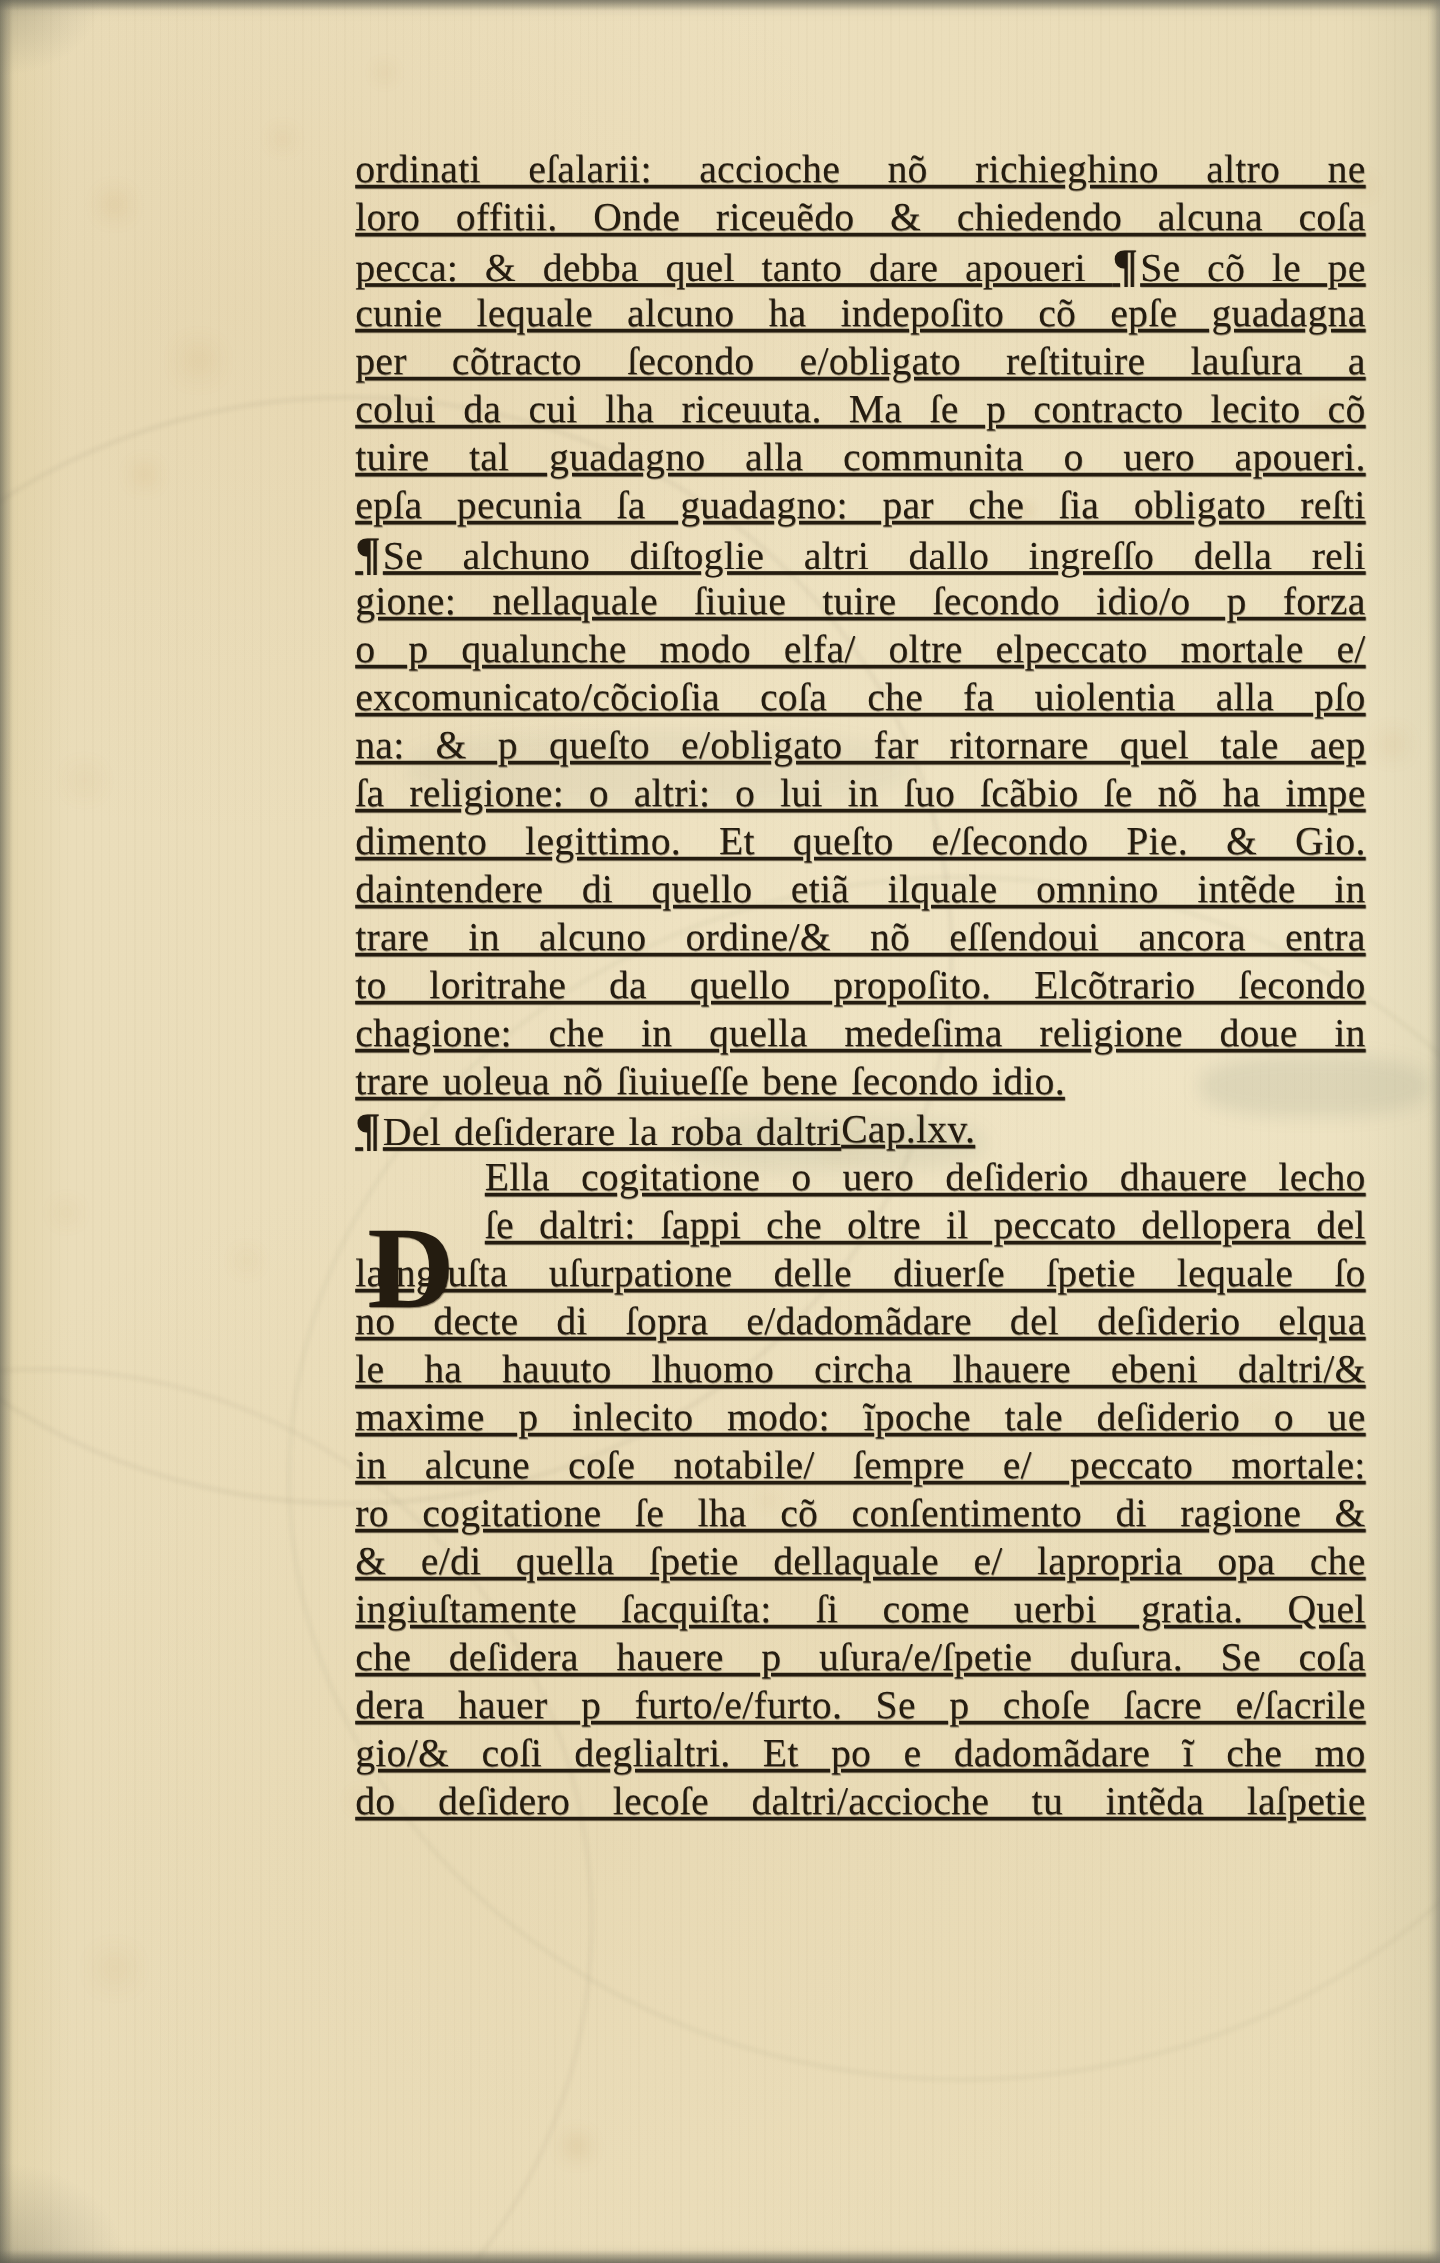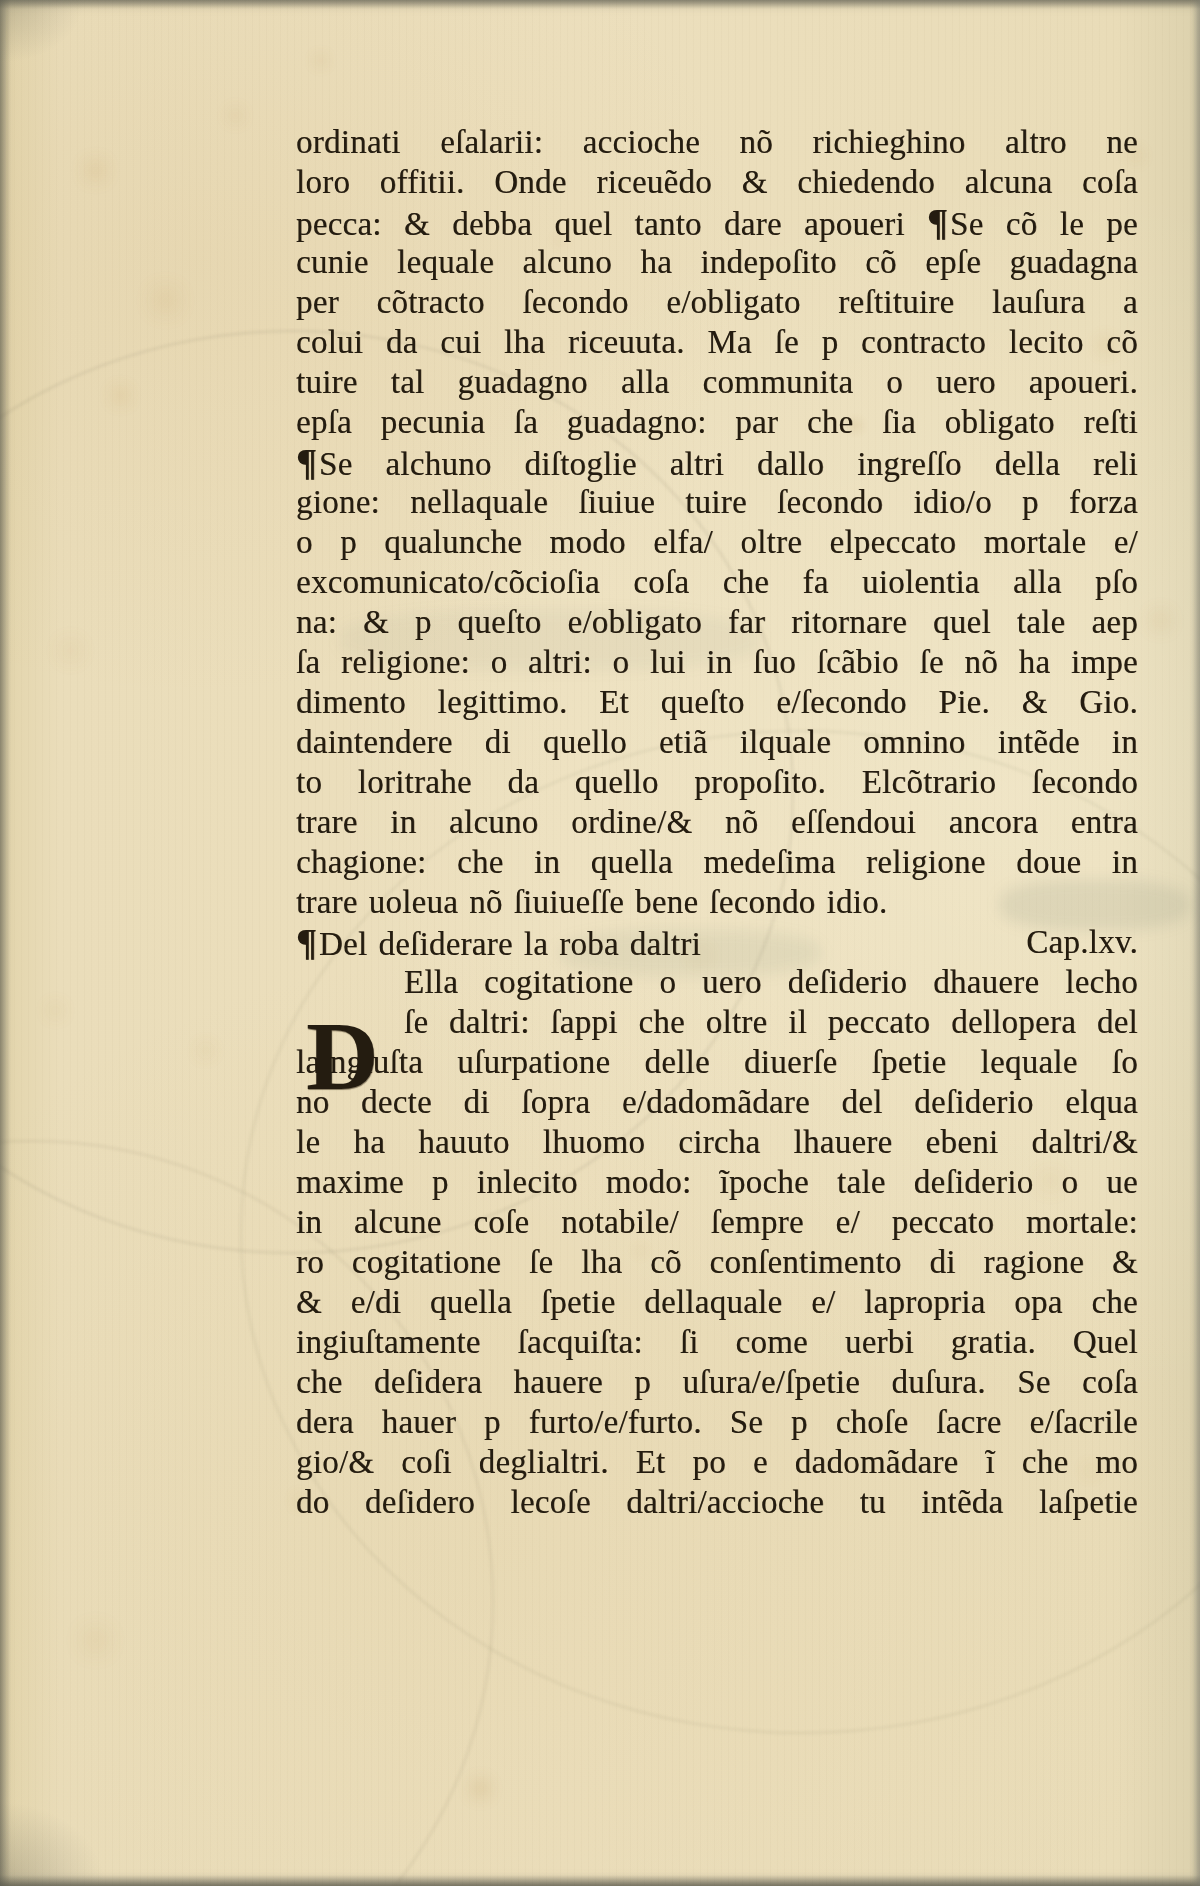--- a/index.html
+++ b/index.html
@@ -62,24 +62,24 @@
   .showthrough{position:absolute;pointer-events:none;filter:blur(7px);border-radius:40%;}
   .st1{left:1000px;top:880px;width:190px;height:50px;background:rgba(96,118,96,.12);}
   .st2{left:560px;top:930px;width:260px;height:46px;background:rgba(100,118,98,.09);}
   .st3{left:340px;top:610px;width:420px;height:60px;background:rgba(104,120,100,.06);}
 
   .textblock{
     position:absolute;left:296px;top:122px;width:842px;
     color:#241c10;font-size:33px;letter-spacing:.25px;word-spacing:2.5px;
     text-shadow:.4px .4px .6px rgba(40,28,12,.55);
   }
-  .line{height:40px;line-height:40px;text-align:justify;text-align-last:justify;}
+  .line{height:40px;line-height:40px;text-align:justify;text-align-last:justify;text-decoration:underline;}
   .line.nojust{text-align-last:left;}
   .line.indent{padding-left:108px;}
-  .line.heading{display:flex;justify-content:space-between;text-align-last:left;}
+  .line.heading{display:flex;justify-content:flex-start;text-align-last:left;}
   .pilcrow{font-weight:bold;font-size:1.18em;letter-spacing:0;padding-right:2px;}
   .dropcap{
     position:absolute;left:10px;top:886px;width:86px;
     font-size:97px;line-height:1;font-weight:bold;
     transform:scaleX(1.04);transform-origin:left top;
     color:#241c10;text-shadow:.6px .6px .8px rgba(40,28,12,.5);
   }
 </style>
 </head>
 <body>
@@ -105,22 +105,22 @@
       <div class="line"><span>tuire tal guadagno alla communita o uero apoueri.</span></div>
       <div class="line"><span>epſa pecunia ſa guadagno: par che ſia obligato reſti</span></div>
       <div class="line"><span><span class="pilcrow">¶</span>Se alchuno diſtoglie altri dallo ingreſſo della reli</span></div>
       <div class="line"><span>gione: nellaquale ſiuiue tuire ſecondo idio/o p forza</span></div>
       <div class="line"><span>o p qualunche modo elfa/ oltre elpeccato mortale e/</span></div>
       <div class="line"><span>excomunicato/cõcioſia coſa che fa uiolentia alla pſo</span></div>
       <div class="line"><span>na: &amp; p queſto e/obligato far ritornare quel tale aep</span></div>
       <div class="line"><span>ſa religione: o altri: o lui in ſuo ſcãbio ſe nõ ha impe</span></div>
       <div class="line"><span>dimento legittimo. Et queſto e/ſecondo Pie. &amp; Gio.</span></div>
       <div class="line"><span>daintendere di quello etiã ilquale omnino intẽde in</span></div>
+      <div class="line"><span>trare in alcuno ordine/&amp; nõ eſſendoui ancora entra</span></div>
       <div class="line"><span>to loritrahe da quello propoſito. Elcõtrario ſecondo</span></div>
-      <div class="line"><span>trare in alcuno ordine/&amp; nõ eſſendoui ancora entra</span></div>
       <div class="line"><span>chagione: che in quella medeſima religione doue in</span></div>
       <div class="line nojust"><span>trare uoleua nõ ſiuiueſſe bene ſecondo idio.</span></div>
       <div class="line heading">
         <span><span class="pilcrow">¶</span>Del deſiderare la roba daltri</span>
         <span>Cap.lxv.</span>
       </div>
       <div class="line indent"><span>Ella cogitatione o uero deſiderio dhauere lecho</span></div>
       <div class="line indent"><span>ſe daltri: ſappi che oltre il peccato dellopera del</span></div>
       <div class="line"><span>laingiuſta uſurpatione delle diuerſe ſpetie lequale ſo</span></div>
       <div class="line"><span>no decte di ſopra e/dadomãdare del deſiderio elqua</span></div>

